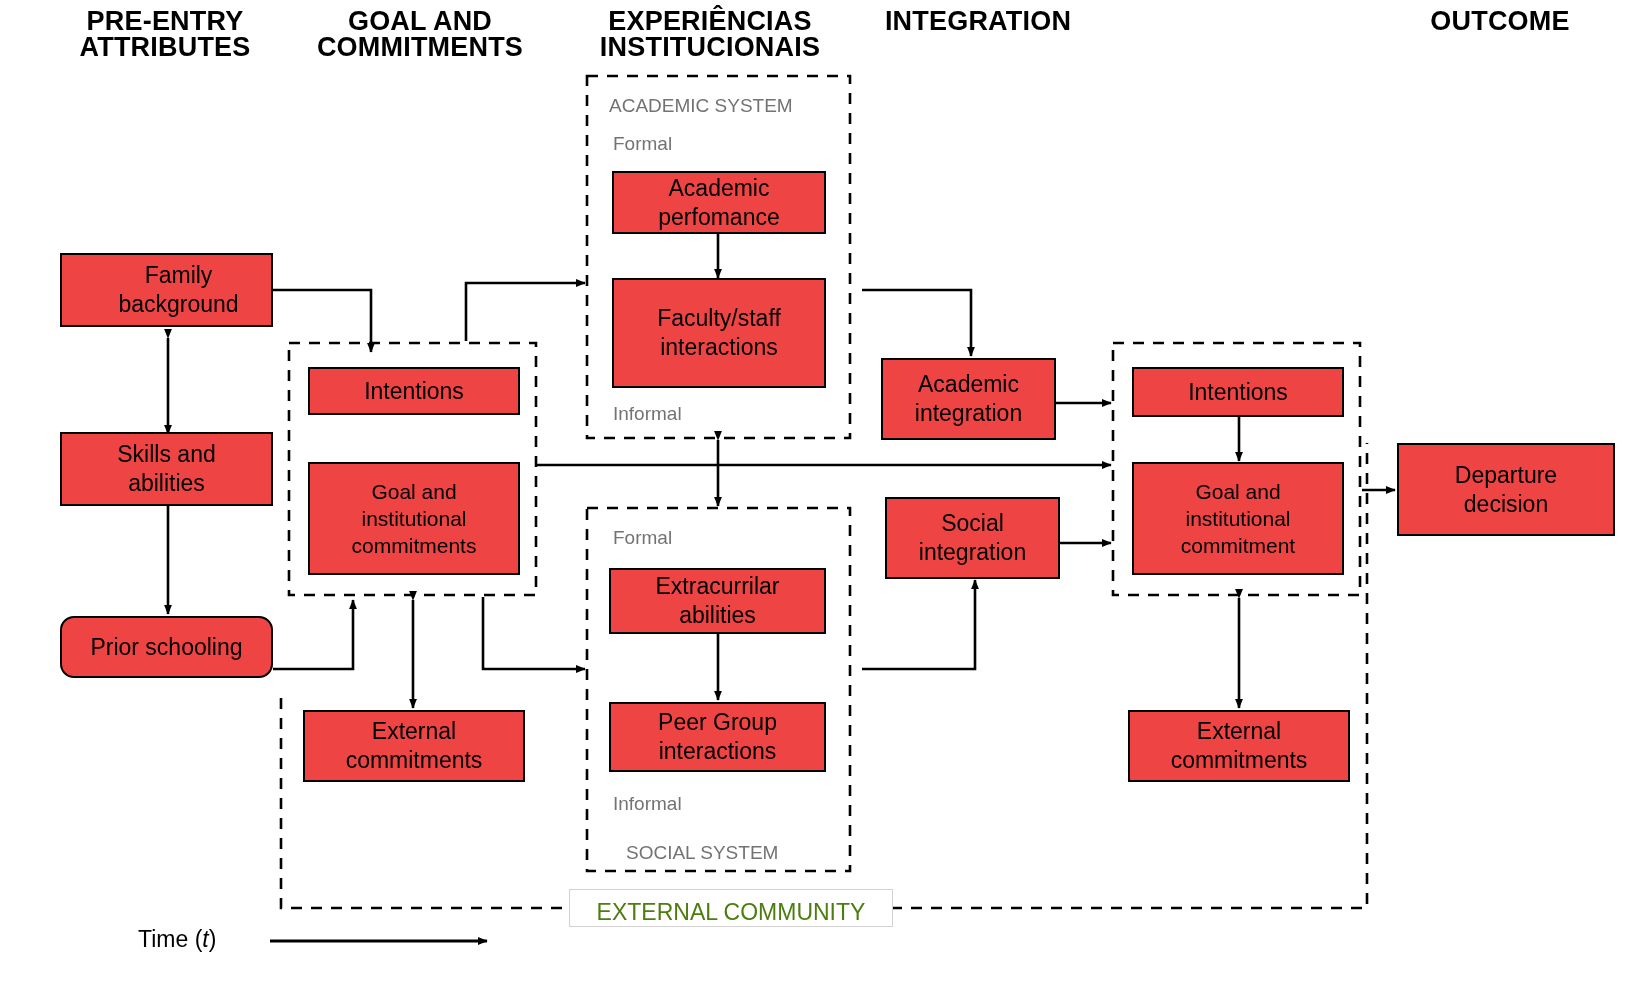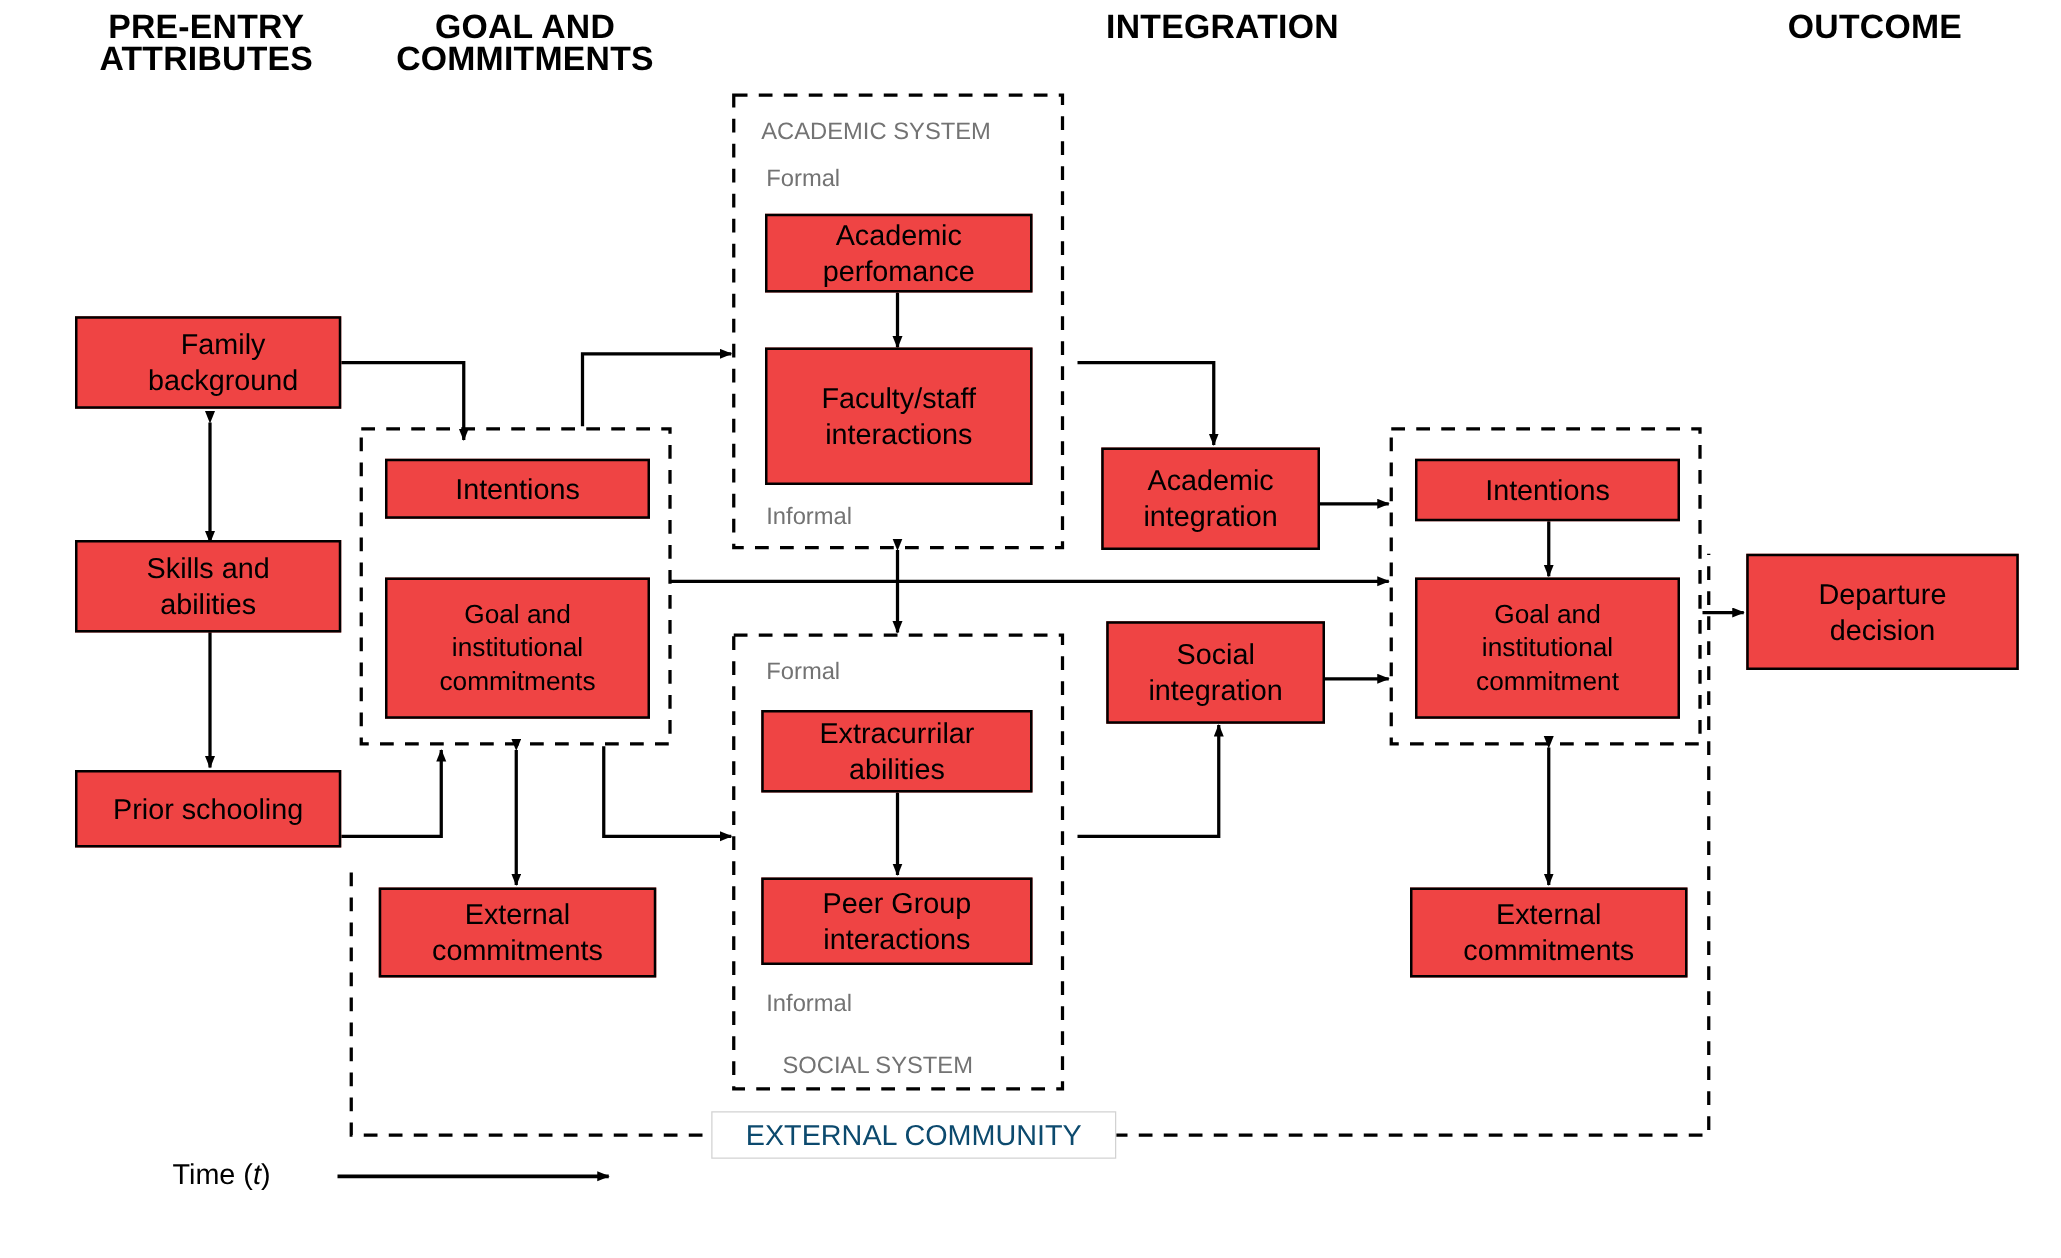--- a/index.html
+++ b/index.html
@@ -15,40 +15,44 @@
     display:flex;align-items:center;justify-content:center;text-align:center;
     font-size:23px;line-height:29px;color:#000;box-sizing:border-box;
   }
   .node span{display:block;width:100%;}
   .grouplabel{
     position:absolute;font-size:19px;line-height:27px;color:#737373;
     white-space:nowrap;background:transparent;
   }
   .extcom{
     position:absolute;border:1px solid #d2d2d2;background:#fff;
-    display:flex;align-items:center;justify-content:center;
-    font-size:23px;color:#0c4a6e;box-sizing:border-box;
+    display:flex;align-items:flex-end;justify-content:center;
+    font-size:23px;color:#4d7c0f;box-sizing:border-box;
   }
   .timelabel{
     position:absolute;font-size:23px;color:#000;white-space:nowrap;
   }
   .timelabel i{font-style:italic;}
 </style>
 </head>
 <body>
 
 <div id="stage">
 
   <div class="colhead" style="left:58px;top:8px;width:214px;">
     <div>PRE-ENTRY</div>
     <div>ATTRIBUTES</div>
   </div>
   <div class="colhead" style="left:300px;top:8px;width:240px;">
     <div>GOAL AND</div>
     <div>COMMITMENTS</div>
+  </div>
+  <div class="colhead" style="left:580px;top:8px;width:260px;">
+    <div>EXPERIÊNCIAS</div>
+    <div>INSTITUCIONAIS</div>
   </div>
   <div class="colhead" style="left:860px;top:8px;width:236px;">
     <div>INTEGRATION</div>
   </div>
   <div class="colhead" style="left:1380px;top:8px;width:240px;">
     <div>OUTCOME</div>
   </div>
 
   <svg viewBox="0 0 1649 1006">
     <defs>
@@ -111,21 +115,21 @@
   <div class="node" style="left:60px;top:253px;width:213px;height:74px;padding-left:24px;">
     <span style="white-space:pre-line;">Family
 background</span>
   </div>
 
   <div class="node" style="left:60px;top:432px;width:213px;height:74px;">
     <span style="white-space:pre-line;">Skills and
 abilities</span>
   </div>
 
-  <div class="node" style="left:60px;top:616px;width:213px;height:62px;">
+  <div class="node" style="left:60px;top:616px;width:213px;height:62px;border-radius:14px;">
     <span style="white-space:pre-line;">Prior schooling</span>
   </div>
 
   <div class="node" style="left:308px;top:367px;width:212px;height:48px;">
     <span style="white-space:pre-line;">Intentions</span>
   </div>
 
   <div class="node" style="left:308px;top:462px;width:212px;height:113px;">
     <span style="white-space:pre-line;font-size:21px;line-height:27px;">Goal and
 institutional

